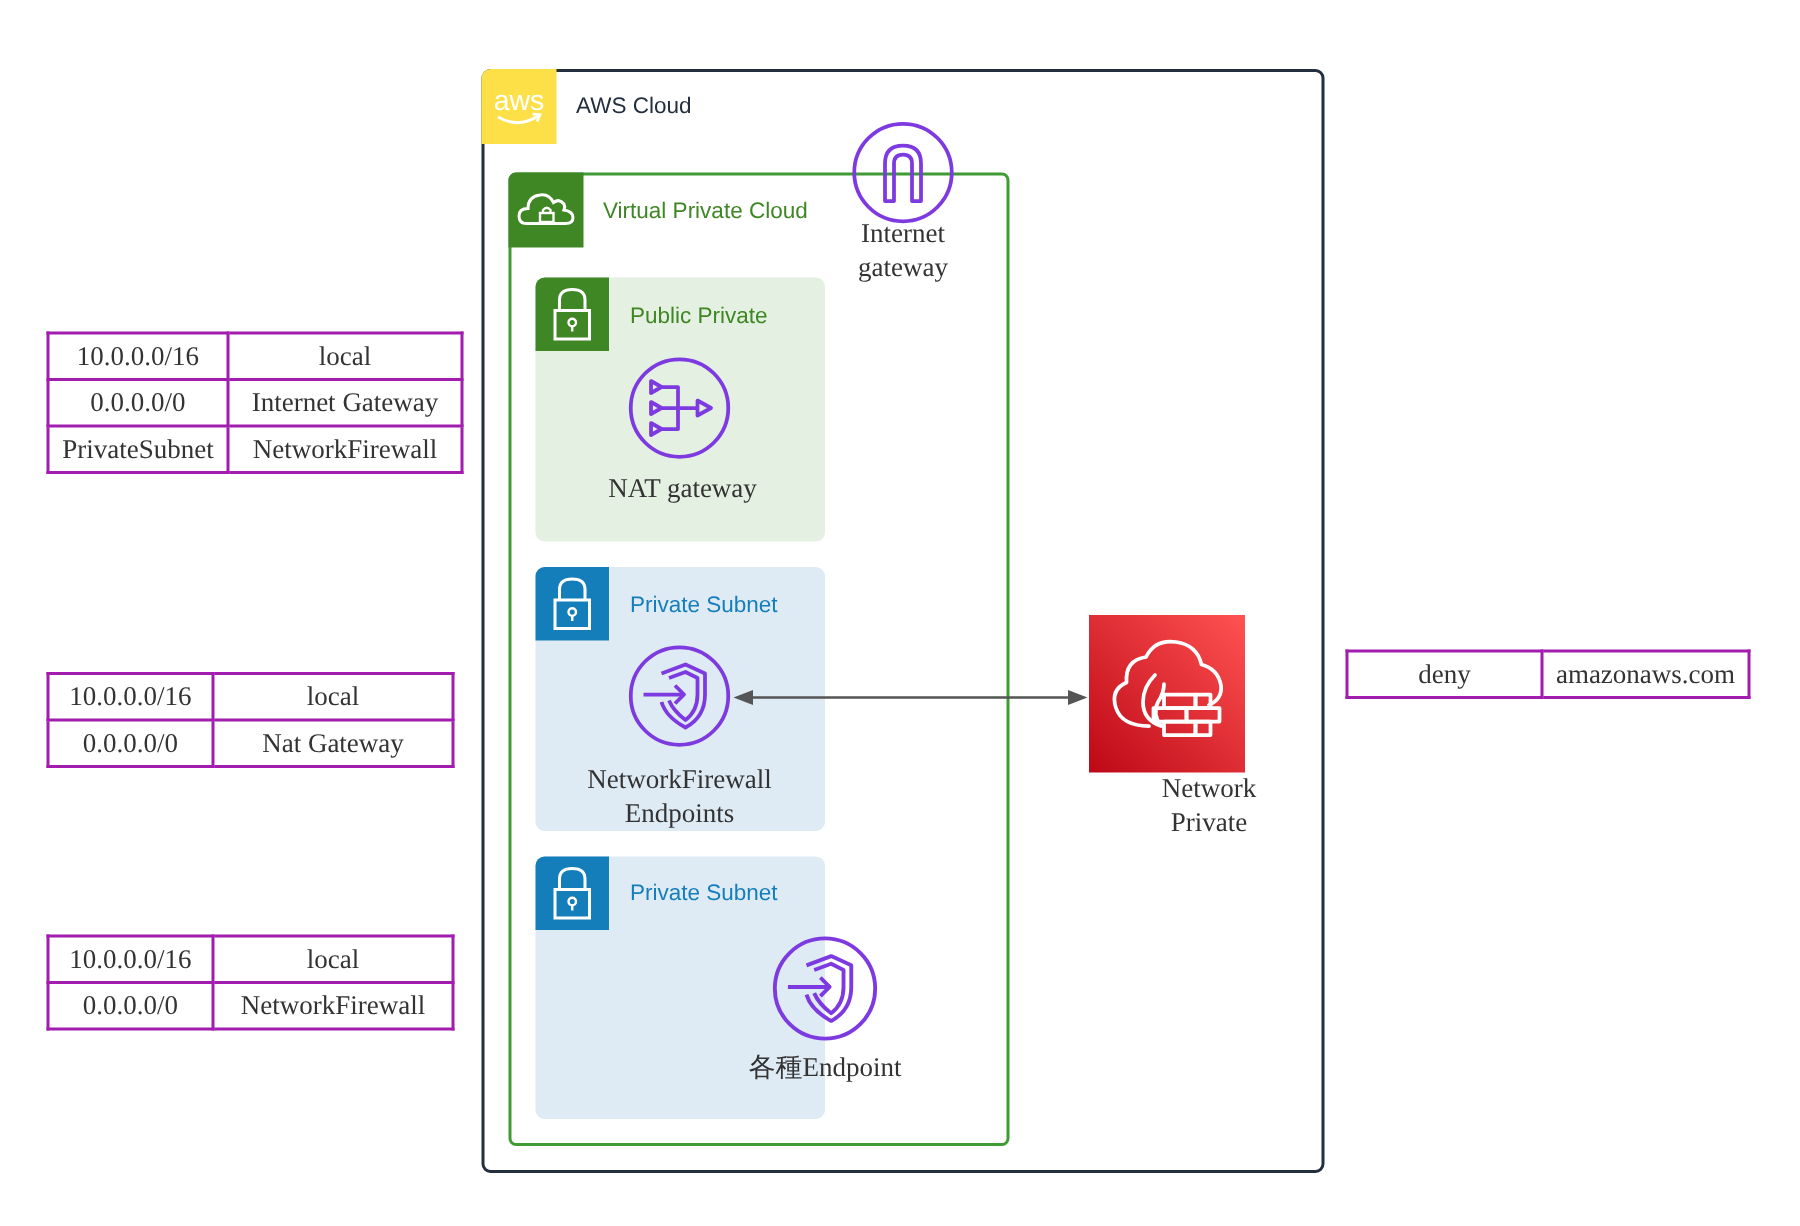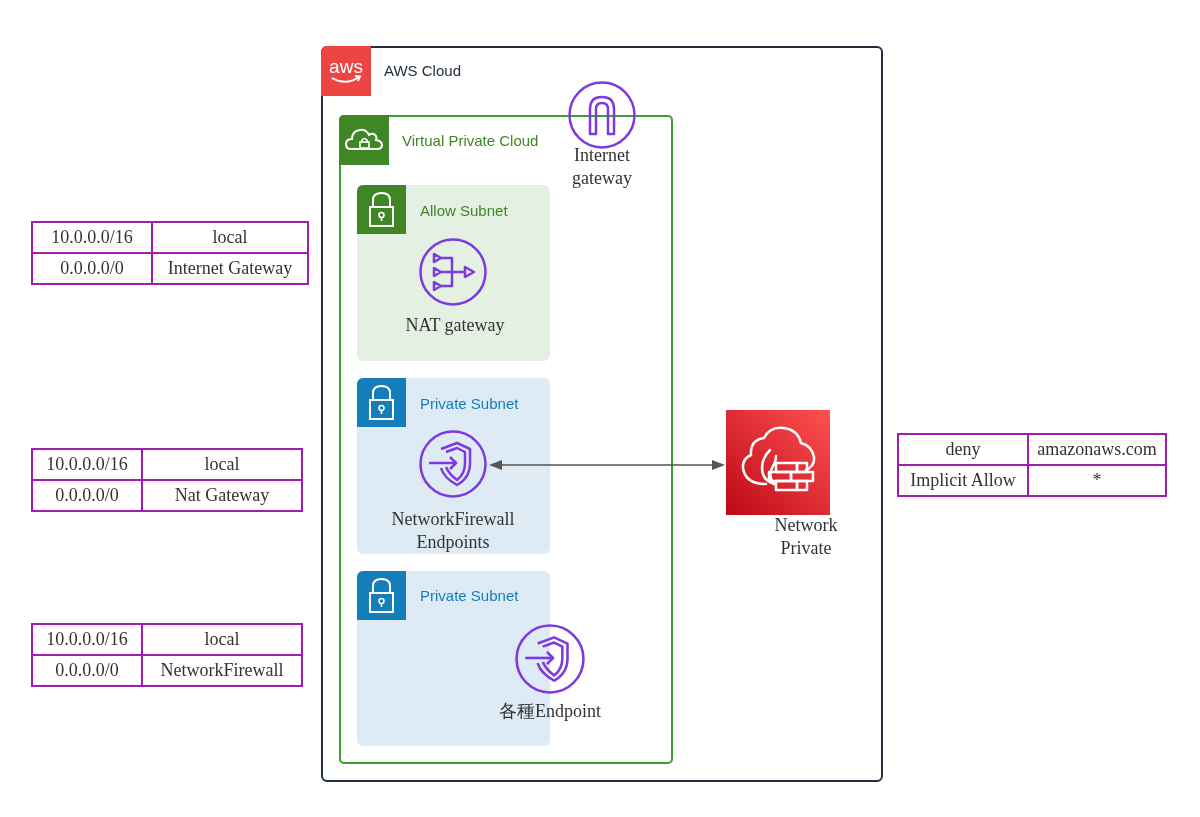--- a/index.html
+++ b/index.html
@@ -3,21 +3,21 @@
 <meta charset="utf-8">
 <style>
   html, body { margin:0; padding:0; background:#ffffff; }
   body { width:1200px; height:817px; position:relative; overflow:hidden;
          font-family:"Liberation Sans", sans-serif; }
   .abs { position:absolute; box-sizing:border-box; }
 
   
   #aws-cloud { left:321px; top:46px; width:562px; height:736px;
                border:2px solid #232f3e; border-radius:6px; background:#fff; }
-  #aws-badge { left:321px; top:46px; width:50px; height:50px; background:#ef4444;
+  #aws-badge { left:321px; top:46px; width:50px; height:50px; background:#fde047;
                border-top-left-radius:6px; }
   #aws-title { left:384px; top:62px; font-size:15px; color:#232f3e; }
 
   
   #vpc { left:339px; top:115px; width:334px; height:649px;
          border:2px solid #3f9c35; border-radius:5px; }
   #vpc-badge { left:339px; top:115px; width:50px; height:50px; background:#3f8624;
                border-top-left-radius:5px; }
   #vpc-title { left:402px; top:132px; font-size:15px; color:#3f8624; }
 
@@ -90,21 +90,21 @@
 
 <div id="sub-public" class="abs subnet"></div>
 <div id="sub-public-badge" class="abs subnet-badge">
   <svg width="49" height="49" viewBox="0 0 49 49">
     <path d="M16 22 V15 Q16 8 24.5 8 Q33 8 33 15 V22" stroke="#fff" stroke-width="2" fill="none"></path>
     <rect x="13" y="22" width="23" height="19" stroke="#fff" stroke-width="2" fill="none"></rect>
     <circle cx="24.5" cy="30" r="2.5" stroke="#fff" stroke-width="1.6" fill="none"></circle>
     <line x1="24.5" y1="32.5" x2="24.5" y2="36" stroke="#fff" stroke-width="1.6"></line>
   </svg>
 </div>
-<div id="sub-public-title" class="abs subnet-title">Allow Subnet</div>
+<div id="sub-public-title" class="abs subnet-title">Public Private</div>
 
 <div id="sub-priv1" class="abs subnet"></div>
 <div id="sub-priv1-badge" class="abs subnet-badge">
   <svg width="49" height="49" viewBox="0 0 49 49">
     <path d="M16 22 V15 Q16 8 24.5 8 Q33 8 33 15 V22" stroke="#fff" stroke-width="2" fill="none"></path>
     <rect x="13" y="22" width="23" height="19" stroke="#fff" stroke-width="2" fill="none"></rect>
     <circle cx="24.5" cy="30" r="2.5" stroke="#fff" stroke-width="1.6" fill="none"></circle>
     <line x1="24.5" y1="32.5" x2="24.5" y2="36" stroke="#fff" stroke-width="1.6"></line>
   </svg>
 </div>
@@ -196,20 +196,24 @@
 <table id="rt-public" class="abs rt">
   <tbody>
       <tr>
     <td>10.0.0.0/16</td>
     <td>local</td>
   </tr>
   <tr>
     <td>0.0.0.0/0</td>
     <td>Internet Gateway</td>
   </tr>
+  <tr>
+    <td>PrivateSubnet</td>
+    <td>NetworkFirewall</td>
+  </tr>
 </tbody>
   </table>
 
 <table id="rt-priv1" class="abs rt">
   <tbody>
       <tr>
     <td>10.0.0.0/16</td>
     <td>local</td>
   </tr>
   <tr>
@@ -231,18 +235,14 @@
   </tr>
 </tbody>
   </table>
 
 <table id="fw-rules" class="abs rt">
   <tbody>
       <tr>
     <td>deny</td>
     <td>amazonaws.com</td>
   </tr>
-  <tr>
-    <td>Implicit Allow</td>
-    <td>*</td>
-  </tr>
 </tbody>
   </table>
 
 </body></html>

